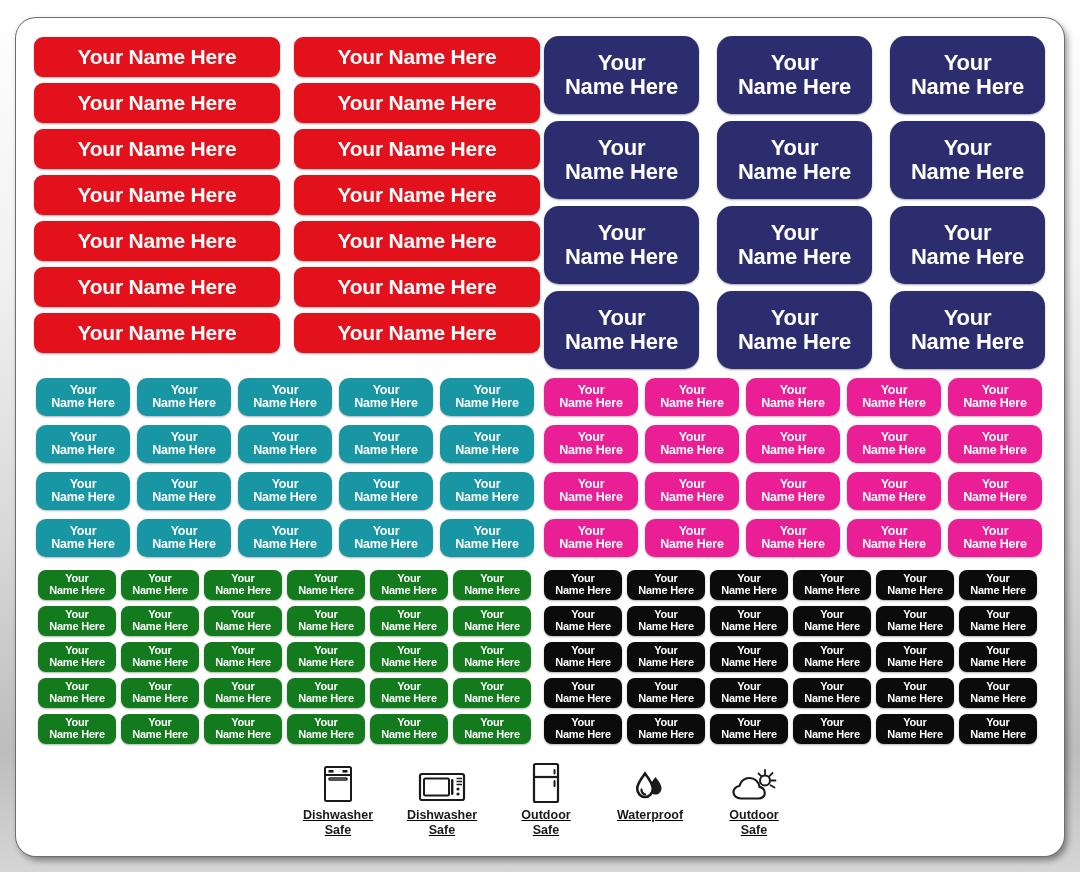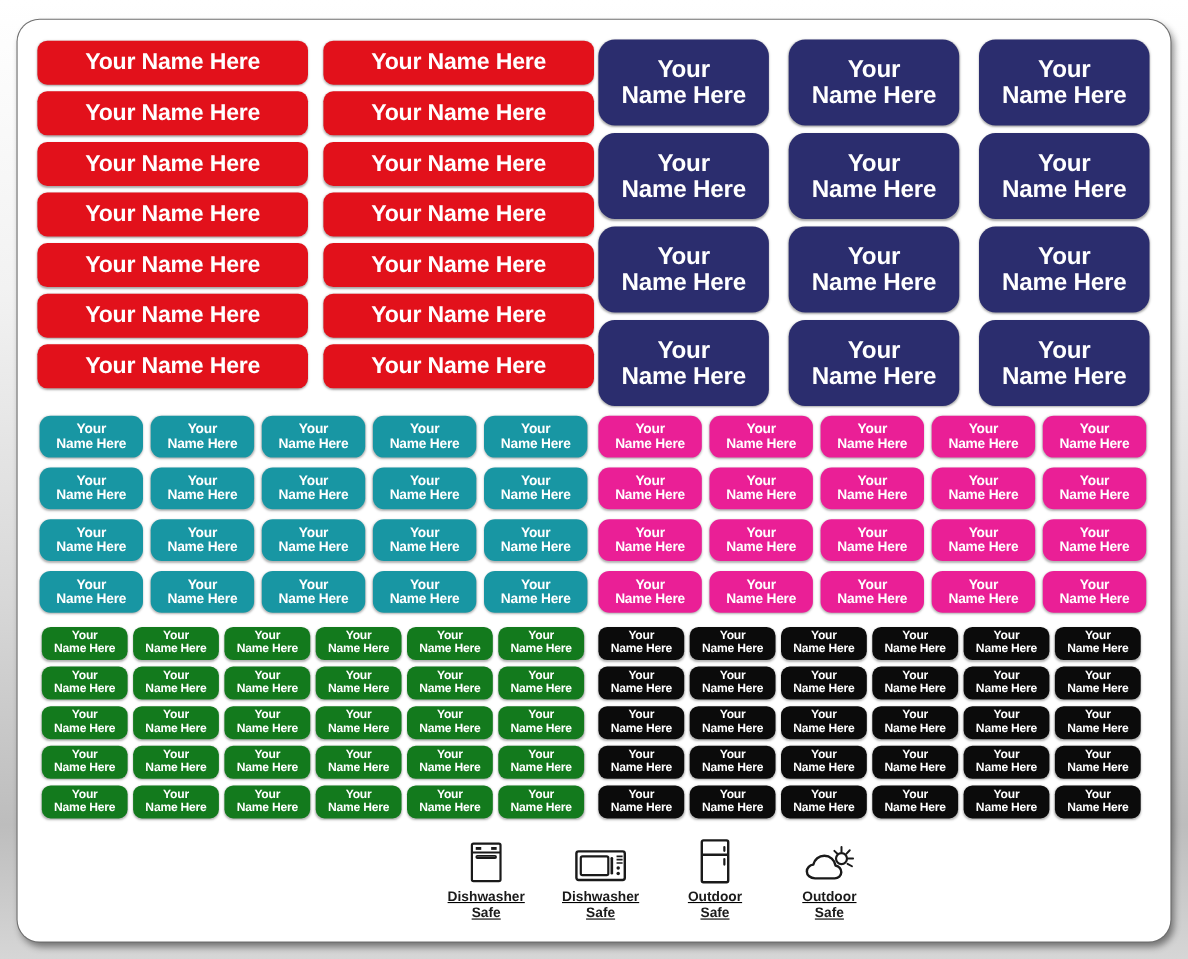--- a/index.html
+++ b/index.html
@@ -752,20 +752,32 @@
             <rect x="24.5" y="7" width="2" height="5.5" rx="1" fill="#1a1a1a"></rect>
             <rect x="24.5" y="18" width="2" height="7" rx="1" fill="#1a1a1a"></rect>
           </svg>
         </div>
         <div class="cap">
           <span>Outdoor</span><br>
           <span>Safe</span>
         </div>
       </div>
 
+      <div class="feature">
+        <div class="glyph">
+          <svg width="40" height="36" viewBox="0 0 40 36">
+            <path d="M25.5 9 C29 13.5 31.5 17 31.5 20.2 C31.5 23.8 28.8 26.6 25.5 26.6 C22.2 26.6 19.5 23.8 19.5 20.2 C19.5 17 22 13.5 25.5 9 Z" fill="#1a1a1a"></path>
+            <path d="M15 5.5 C19.6 11.6 22.8 16.2 22.8 20.5 C22.8 25.2 19.3 29 15 29 C10.7 29 7.2 25.2 7.2 20.5 C7.2 16.2 10.4 11.6 15 5.5 Z" fill="#ffffff" stroke="#1a1a1a" stroke-width="2.6"></path>
+            <path d="M11.5 21.5 C11.5 24.2 13 26 15 26.3" fill="none" stroke="#1a1a1a" stroke-width="2.2" stroke-linecap="round"></path>
+          </svg>
+        </div>
+        <div class="cap">
+          <span>Waterproof</span>
+        </div>
+      </div>
 
       <div class="feature">
         <div class="glyph">
           <svg width="48" height="36" viewBox="0 0 48 36">
             <g stroke="#1a1a1a" stroke-width="1.8" stroke-linecap="round">
               <line x1="35" y1="2" x2="35" y2="6.5"></line>
               <line x1="42.5" y1="5" x2="39.4" y2="8.2"></line>
               <line x1="45.5" y1="12.5" x2="41" y2="12.5"></line>
               <line x1="44.5" y1="19.5" x2="40.5" y2="17.3"></line>
               <line x1="28.5" y1="5.5" x2="31.5" y2="8.4"></line>

